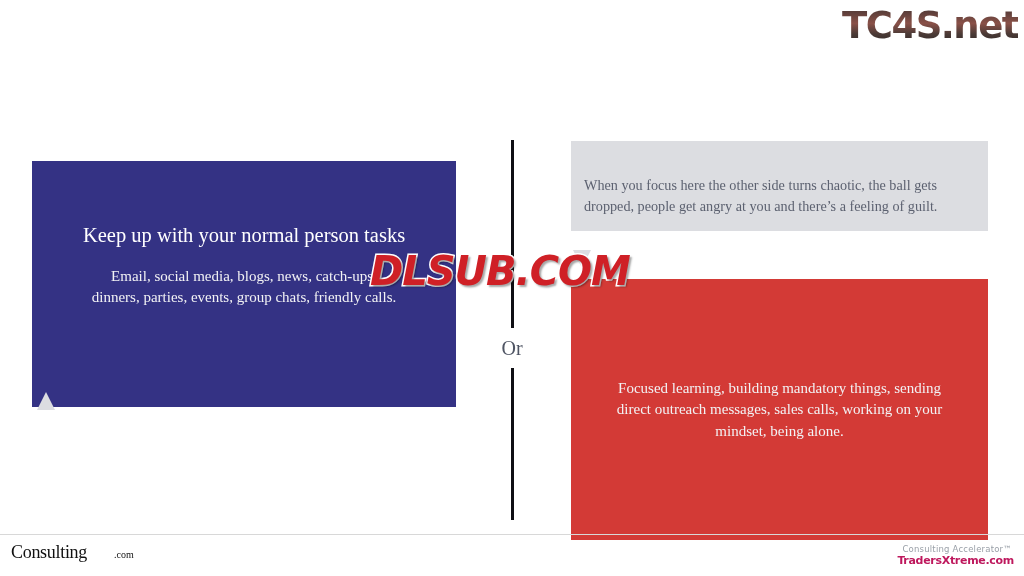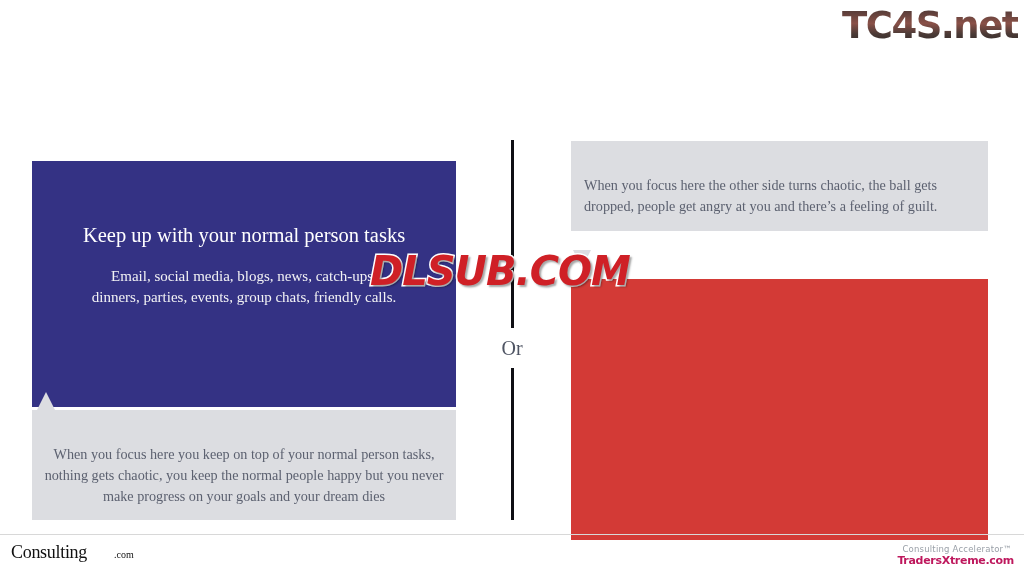--- a/index.html
+++ b/index.html
@@ -214,30 +214,28 @@
 
 <div id="slide">
 
 
   <div class="panel" id="blue-panel">
     <div class="panel-heading">Keep up with your normal person tasks</div>
     <div class="panel-body">Email, social media, blogs, news, catch-ups, dinners, parties, events, group chats, friendly calls.</div>
   </div>
 
   <div class="tail" id="tail-bottom-left"></div>
-  <div class="callout" id="callout-bottom-left">
-    <div class="callout-text">When you focus here you keep on top of your normal person tasks, nothing gets chaotic, you keep the normal people happy but you never make progress on your goals and your dream dies</div>
-  </div>
 
   <div class="callout" id="callout-top-right">
     <div class="callout-text">When you focus here the other side turns chaotic, the ball gets dropped, people get angry at you and there’s a feeling of guilt.</div>
   </div>
   <div class="tail" id="tail-top-right"></div>
 
   <div class="panel" id="red-panel">
+    <div class="panel-body">Focused learning, building mandatory things, sending direct outreach messages, sales calls, working on your mindset, being alone.</div>
   </div>
 
   <div class="divider-seg" id="divider-top"></div>
   <div id="or-label">Or</div>
   <div class="divider-seg" id="divider-bottom"></div>
 
   <div id="footer-rule"></div>
   <div id="logo"><span>Consulting</span><span class="tld">.com</span></div>
   <div id="accelerator">Consulting Accelerator™</div>
 

